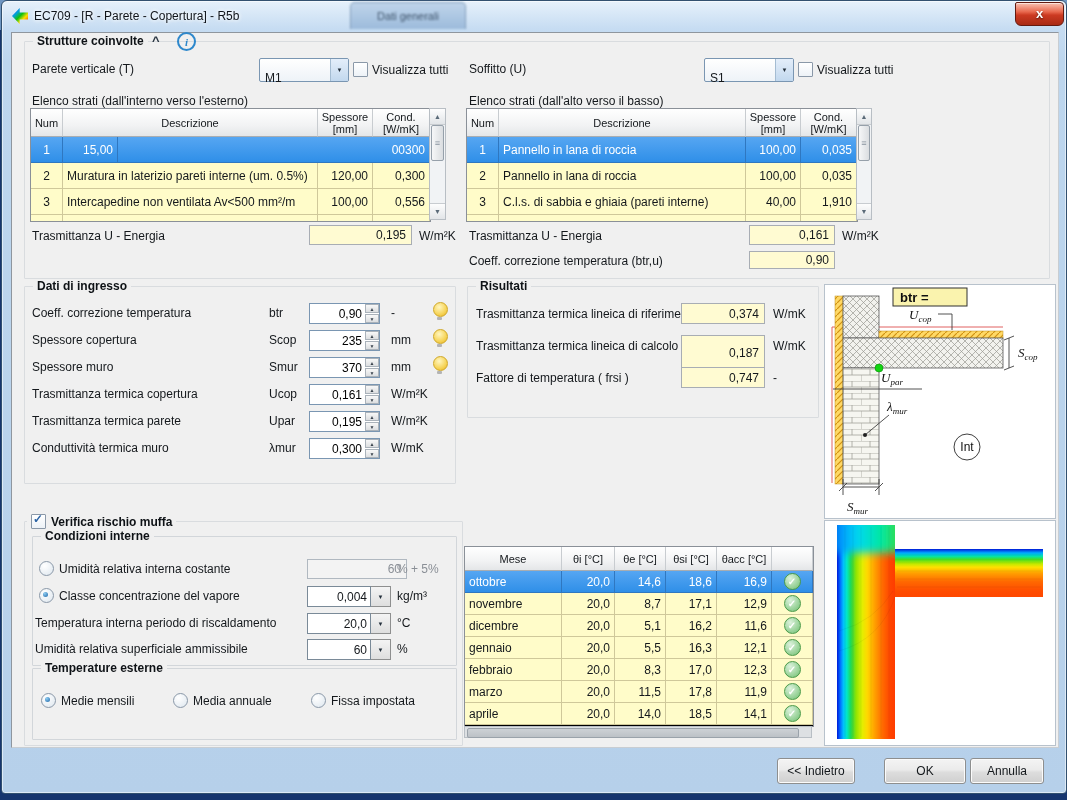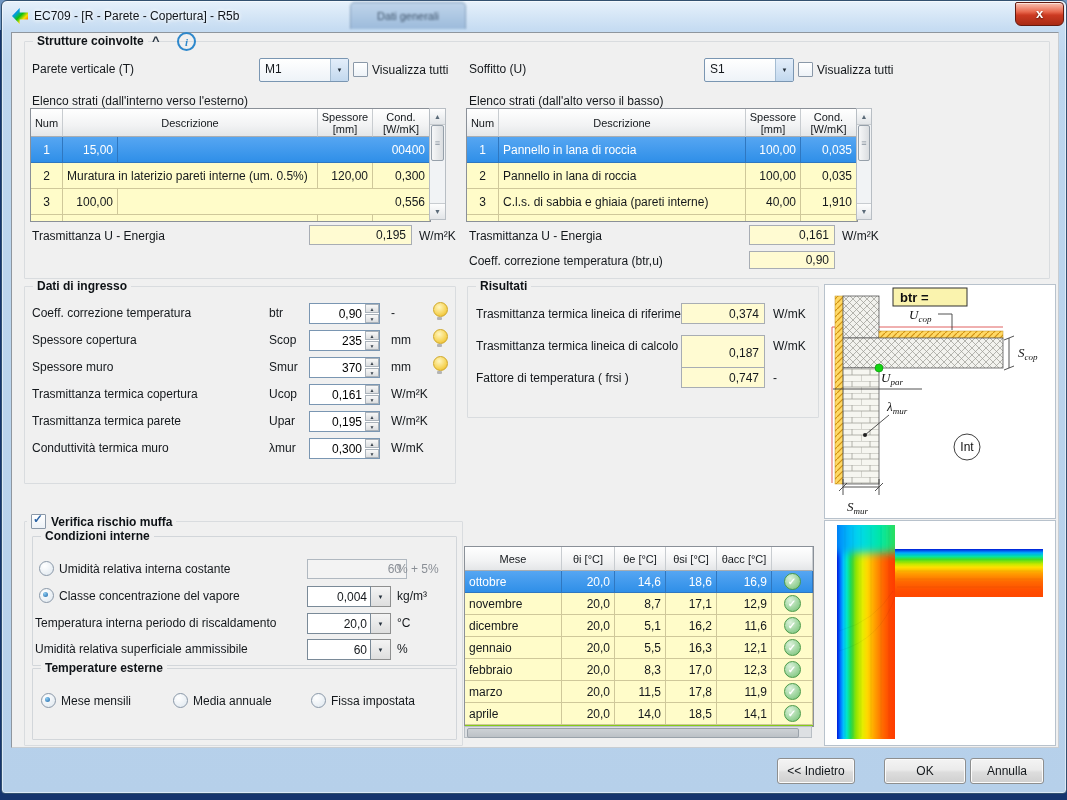--- a/index.html
+++ b/index.html
@@ -25,31 +25,31 @@
   .closebtn span{color:#fff;font-weight:bold;font-size:13px;line-height:13px;margin-top:-2px;text-shadow:0 1px 2px rgba(0,0,0,.6)}
   .content{position:absolute;left:9px;top:31px;width:1046px;height:714px;background:#f0f0f0;
     border:1px solid;border-color:#8f969e #c8cdd2 #c8cdd2 #8f969e}
   
   .g{position:absolute;border:1px solid #d9dcdf;border-radius:1px}
   .glabel{position:absolute;top:-8px;left:8px;background:#f0f0f0;padding:0 4px;font-weight:bold;color:#0e1216;white-space:nowrap}
   .lbl{position:absolute;white-space:nowrap}
   .gray{color:#8a8f96}
   
   .combo{position:absolute;height:22px;border:1px solid #7a96b2;border-radius:2px;background:linear-gradient(#fff,#eef3f8);display:flex}
-  .cval{flex:1;padding:3px 0 0 5px;font-size:12px}
+  .cval{flex:1;padding:12px 0 0 5px;font-size:12px}
   .cbtn{width:17px;border-left:1px solid #a4bcd2;background:linear-gradient(#e4eefa,#c2d8ee);display:flex;align-items:center;justify-content:center;border-radius:0 1px 1px 0}
   .carr{font-size:6px;color:#24303c}
   
   .cb{position:absolute;width:13px;height:13px;border:1px solid #8a98a8;border-radius:1px;background:linear-gradient(#fff,#edf2f7)}
   .cbmark{position:absolute;left:1px;top:-2px;font-size:12px;font-weight:bold;color:#2a62a4;line-height:13px}
   .radio{position:absolute;width:13px;height:13px;border-radius:50%;border:1px solid #8a98a8;background:radial-gradient(circle at 35% 30%,#fff,#dde6ee)}
   .radio.on::after{content:"";display:block;width:5px;height:5px;border-radius:50%;margin:3px;
     background:radial-gradient(circle at 35% 30%,#8ecdf2,#1e66a8)}
   
-  .tbl{position:absolute;background:#84cc16;border:1px solid #8a9098;overflow:hidden}
+  .tbl{position:absolute;background:#000000;border:1px solid #8a9098;overflow:hidden}
   .thead{display:flex;height:28px}
   .th{background:linear-gradient(#fff,#f2f3f4 60%,#e4e6e8);border-right:1px solid #c8ccd0;border-bottom:1px solid #a8adb2;
     font-size:11px;line-height:12px;display:flex;align-items:center;justify-content:center;text-align:center;box-sizing:border-box}
   .tr{display:flex;height:26px}
   .td{background:#fffcc9;border-right:1px solid #cfc89a;border-bottom:1px solid #cfc89a;box-sizing:border-box;
     font-size:12px;display:flex;align-items:center;padding:0 4px;overflow:hidden;white-space:nowrap}
   .tr.sel .td{background:linear-gradient(#56a6f2,#2f8fe8);color:#fff;border-right-color:#2f77c0;border-bottom-color:#2f77c0}
   .cnum{width:32px;justify-content:center}
   .csp{width:55px;justify-content:flex-end}
   .ccond{justify-content:flex-end;flex:1}
@@ -139,30 +139,31 @@
         <div class="tbl t1" style="left:5px;top:66px;width:399px;height:112px">
           <div class="thead">
             <div class="th cnum">Num</div>
             <div class="th cdesc">Descrizione</div>
             <div class="th csp">Spessore [mm]</div>
             <div class="th ccond" style="flex:1">Cond. [W/mK]</div>
           </div>
           <div class="tr sel">
             <div class="td cnum">1</div>
             <div class="td csp">15,00</div>
-            <div class="td ccond">00400</div>
+            <div class="td ccond">00300</div>
           </div>
           <div class="tr">
             <div class="td cnum">2</div>
             <div class="td cdesc">Muratura in laterizio pareti interne (um. 0.5%)</div>
             <div class="td csp">120,00</div>
             <div class="td ccond">0,300</div>
           </div>
           <div class="tr">
             <div class="td cnum">3</div>
+            <div class="td cdesc">Intercapedine non ventilata Av&lt;500 mm²/m</div>
             <div class="td csp">100,00</div>
             <div class="td ccond">0,556</div>
           </div>
           <div class="tr">
             <div class="td cnum"></div>
               <div class="td cdesc"></div>
             <div class="td csp"></div>
               <div class="td ccond"></div>
           </div>
         </div>
@@ -395,21 +396,21 @@
           <div class="dcombo" style="left:274px;top:102px">
             <span class="dval">60</span>
             <span class="dbtn">▼</span>
           </div>
           <span class="lbl" style="left:364px;top:105px">%</span>
         </div>
 
         <div class="g" style="left:7px;top:146px;width:423px;height:70px;border-color:#d2d6da">
           <span class="glabel">Temperature esterne</span>
           <span class="radio on" style="left:8px;top:24px"></span>
-          <span class="lbl" style="left:28px;top:25px">Mese mensili</span>
+          <span class="lbl" style="left:28px;top:25px">Medie mensili</span>
           <span class="radio" style="left:140px;top:24px"></span>
           <span class="lbl" style="left:160px;top:25px">Media annuale</span>
           <span class="radio" style="left:278px;top:24px"></span>
           <span class="lbl" style="left:298px;top:25px">Fissa impostata</span>
         </div>
       </div>
 
       <div class="tbl mt" style="left:452px;top:513px;width:348px;height:179px">
         <div class="thead">
           <div class="th cm0">Mese</div>

